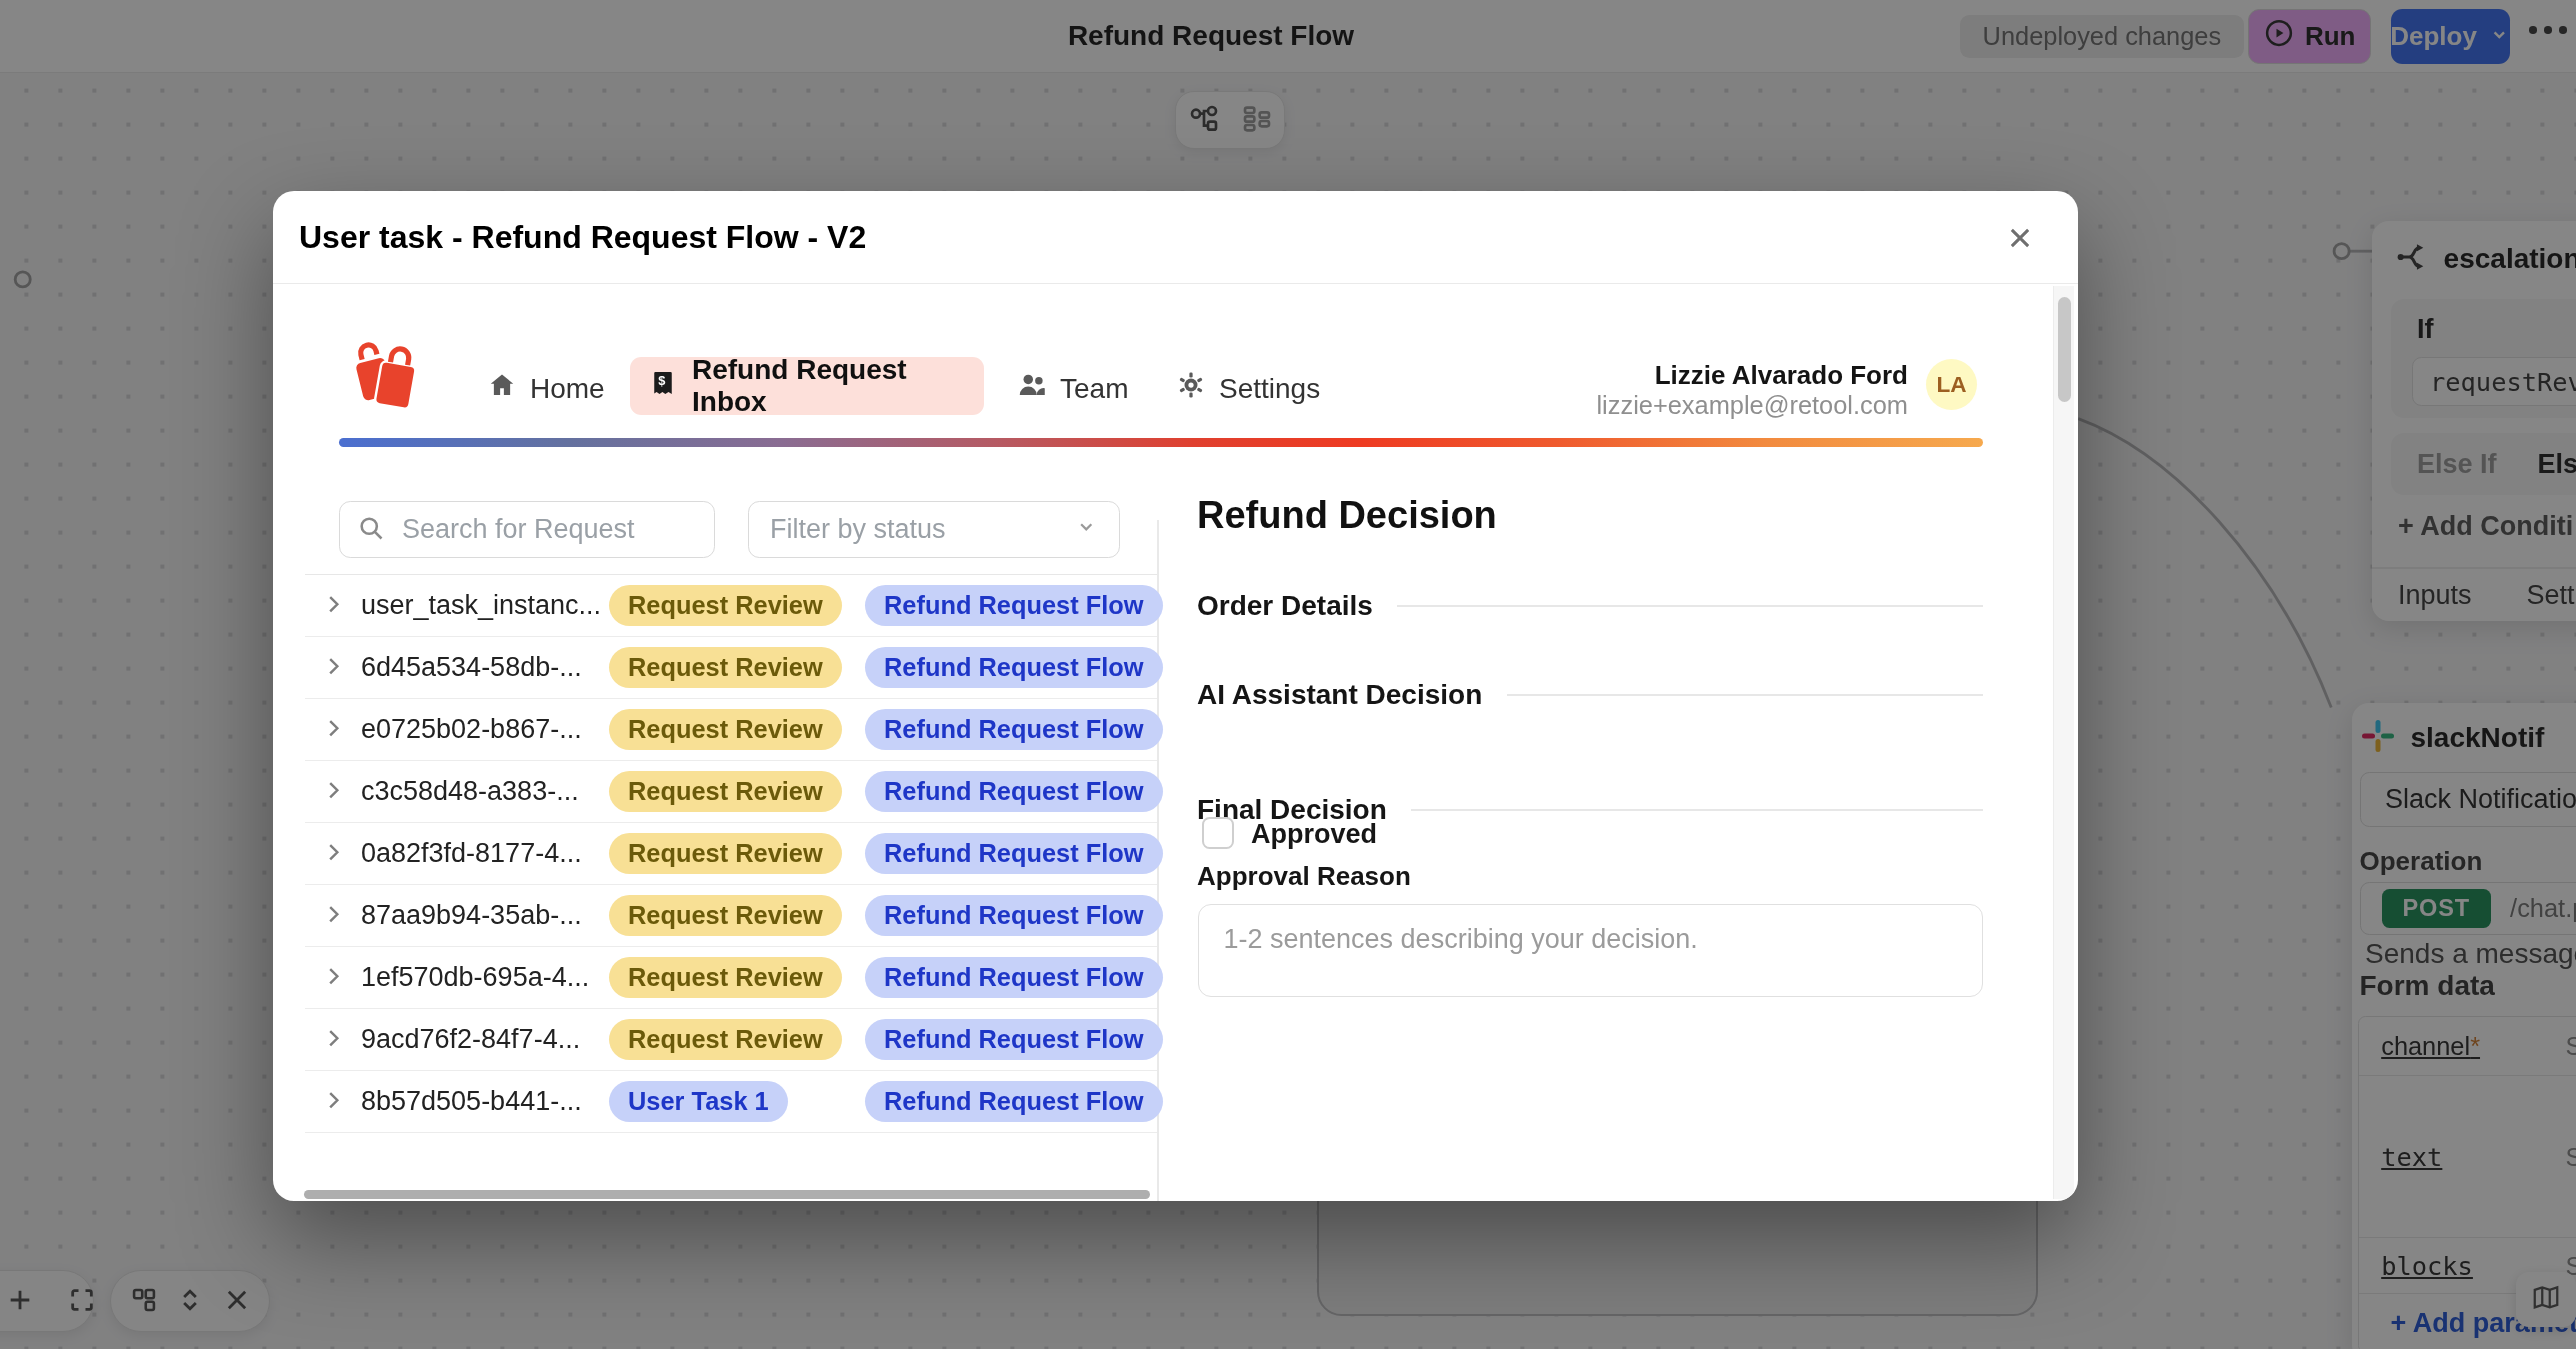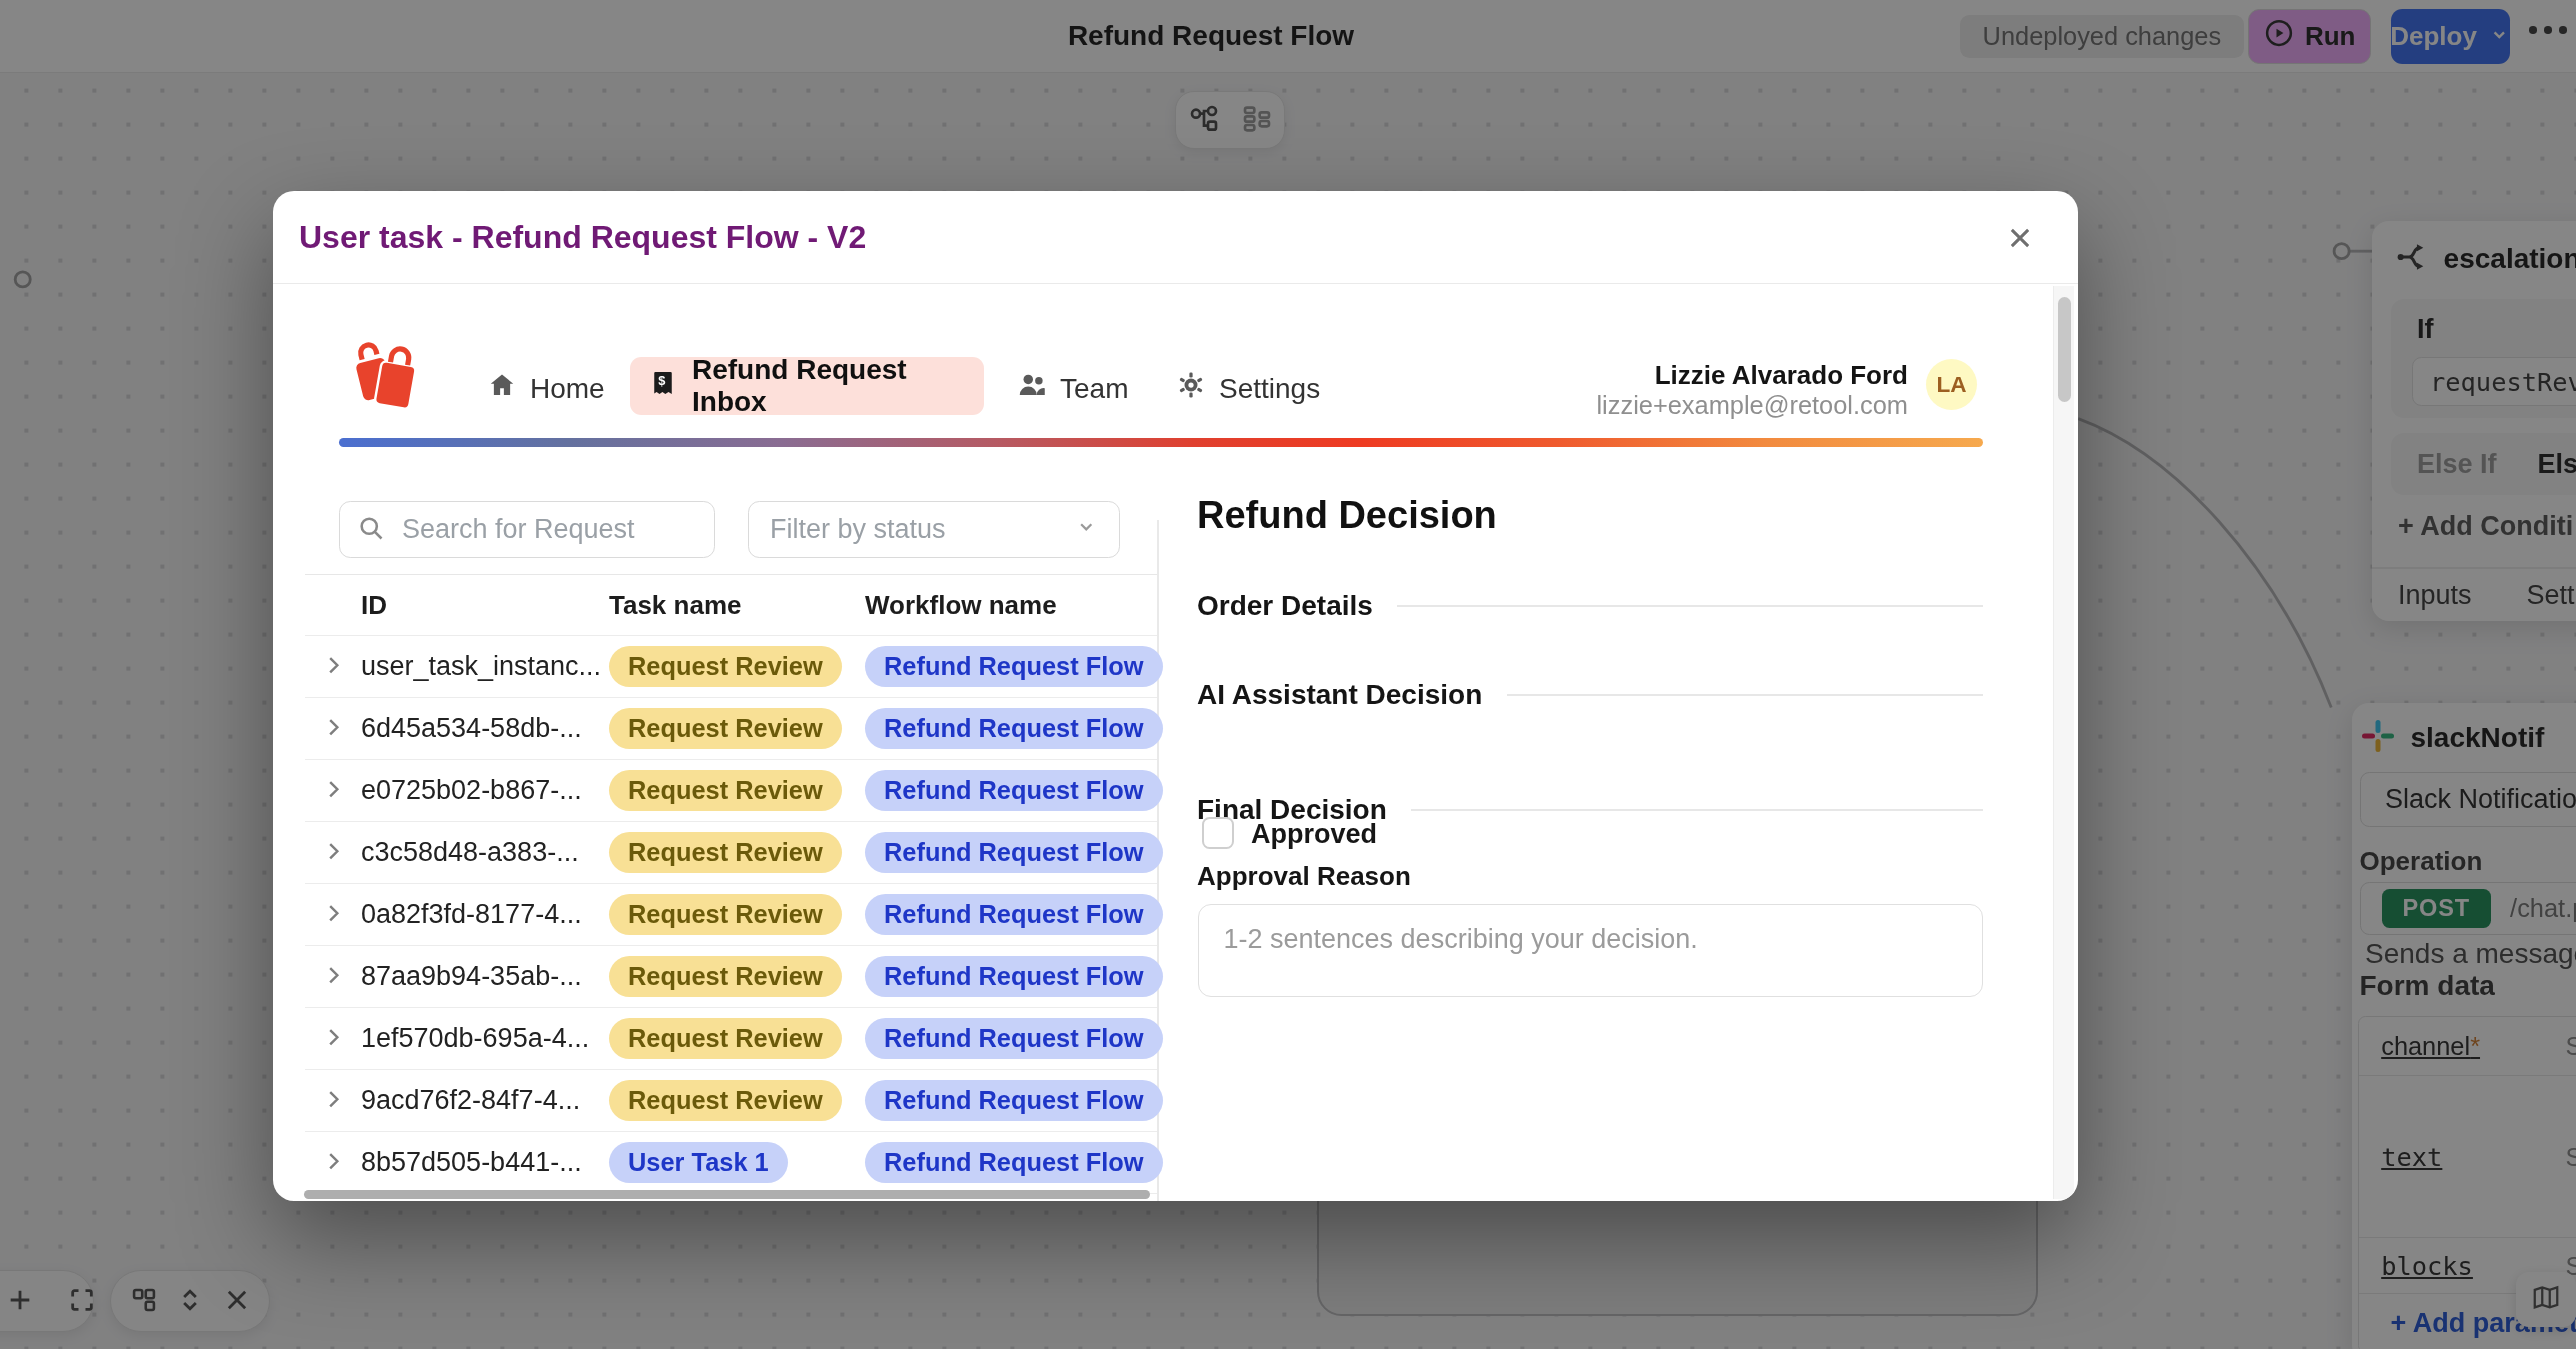--- a/index.html
+++ b/index.html
@@ -74,21 +74,21 @@
   .add-param span{position:absolute;left:32px;top:50%;transform:translateY(-50%);
     font-size:27px;font-weight:bold;color:#2456d6;white-space:nowrap;}
   .minimap-btn{left:2516px;top:1272px;width:60px;height:55px;border-radius:13px;background:#fff;
     box-shadow:0 3.8px 13px rgba(0,0,0,.15);display:flex;align-items:center;justify-content:center;}
 
   
   .overlay{inset:0;background:rgba(14,14,14,.5);}
   .modal{left:273px;top:191px;width:1805px;height:1010px;background:#fff;border-radius:21px;
     box-shadow:0 38px 94px rgba(0,0,0,.4);overflow:hidden;}
   .modal-header{position:absolute;left:0;top:0;width:100%;height:93px;border-bottom:1.9px solid #eaeaea;}
-  .modal-title{position:absolute;left:26px;top:50%;transform:translateY(-50%);font-size:32px;font-weight:bold;color:#701a75;white-space:nowrap;}
+  .modal-title{position:absolute;left:26px;top:50%;transform:translateY(-50%);font-size:32px;font-weight:bold;color:#000000;white-space:nowrap;}
   .modal-close{position:absolute;right:41px;top:30px;width:34px;height:34px;display:flex;align-items:center;justify-content:center;cursor:pointer;}
   .mscroll-track{position:absolute;right:3.8px;top:95px;bottom:1.9px;width:21px;background:#f6f6f6;border-left:0.9px solid #ececec;}
   .mscroll-thumb{position:absolute;left:3.8px;top:11.3px;width:13px;height:105px;border-radius:6.6px;background:#c7c7c7;}
 
   
   .logo{position:absolute;left:77px;top:148px;}
   .nav-item{position:absolute;display:flex;align-items:center;gap:13px;font-size:28px;color:#333;font-weight:500;}
   .nav-home{left:214px;top:179px;}
   .nav-pill{left:357px;top:166px;width:354px;height:58px;background:#fde0da;border-radius:11.3px;
     display:flex;align-items:center;gap:15px;padding-left:19px;font-size:28px;font-weight:bold;color:#101010;position:absolute;}
@@ -431,26 +431,20 @@
         <span>
           <svg width="24.5" height="24.5" viewBox="0 0 24 24">
               <path d="M7 10 l5 5 5-5" fill="none" stroke="#9a9a9a" stroke-width="2.2"></path>
             </svg>
         </span>
       </div>
 
       <div class="vdivider"></div>
 
       <div class="task-table">
-        <div class="trow thead">
-          <span></span>
-          <span>ID</span>
-          <span>Task name</span>
-          <span>Workflow name</span>
-        </div>
 
         <div class="trow">
           <span class="chev"><svg width="24.5" height="24.5" viewBox="0 0 24 24">
                 <path d="M9 5 l7 7 -7 7" fill="none" stroke="#7e7e7e" stroke-width="2.4"></path>
               </svg></span>
           <span class="cell-id">user_task_instanc...</span>
           <span><span class="badge yellow">Request Review</span></span>
           <span><span class="badge blue">Refund Request Flow</span></span>
         </div>
         <div class="trow">

